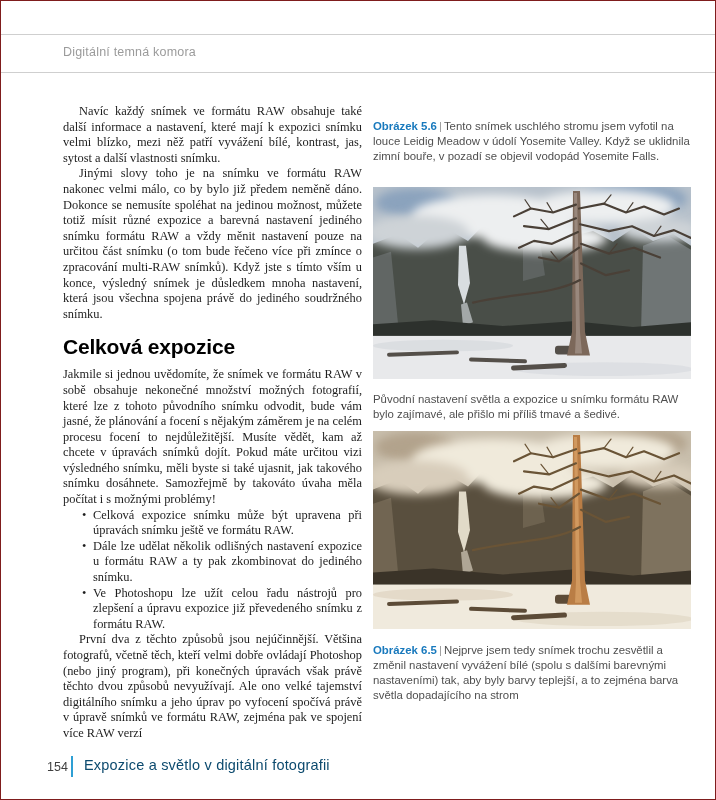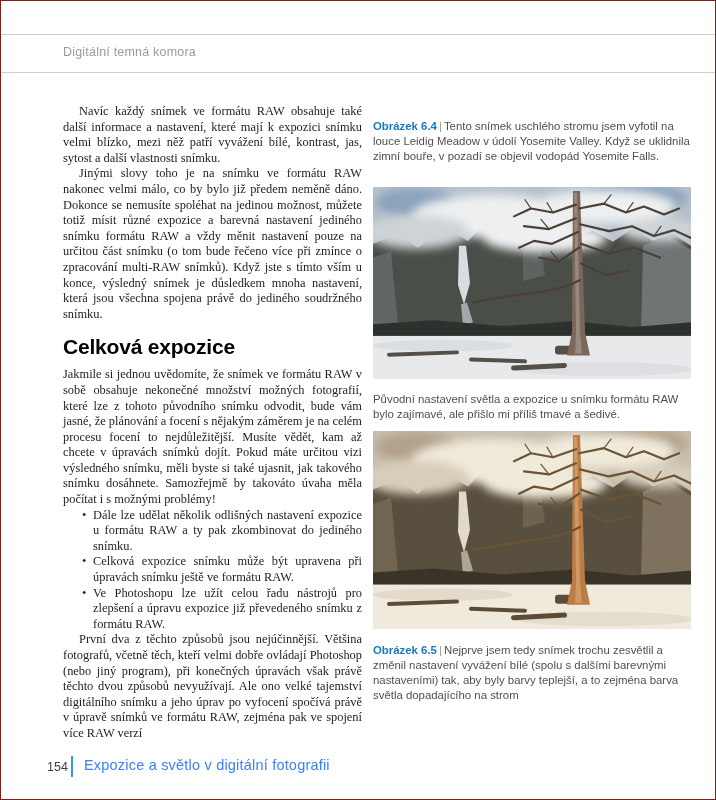--- a/index.html
+++ b/index.html
@@ -53,21 +53,21 @@
   
   .footer{position:absolute;left:0;top:753px;width:628px;height:30px;}
   .footer .pagenum{
     position:absolute;left:46px;top:6px;font-size:12.5px;color:#3f3f3f;
   }
   .footer .bar{
     position:absolute;left:70px;top:2px;width:2px;height:21px;
     background:var(--footer-bar,#2e9fd4);
   }
   .footer .booktitle{
-    position:absolute;left:83px;top:3px;font-size:14.5px;color:#3b82f6;
+    position:absolute;left:83px;top:3px;font-size:14.5px;color:#0c4a6e;
     letter-spacing:.2px;
   }
   .hidden-defs{position:absolute;width:0;height:0;overflow:hidden;}
 </style>
 </head>
 <body>
 
 <svg class="hidden-defs" aria-hidden="true">
   <defs>
     <filter id="soft" x="-30%" y="-30%" width="160%" height="160%">
@@ -141,31 +141,31 @@
   <div class="hdr-title">Digitální temná komora</div>
   <div class="hdr-rule bottom"></div>
 
   <div class="col-left">
     <p>Navíc každý snímek ve formátu RAW obsahuje také další informace a nastavení, které mají k expozici snímku velmi blízko, mezi něž patří vyvážení bílé, kontrast, jas, sytost a další vlastnosti snímku.</p>
     <p>Jinými slovy toho je na snímku ve formátu RAW nakonec velmi málo, co by bylo již předem neměně dáno. Dokonce se nemusíte spoléhat na jedinou možnost, můžete totiž mísit různé expozice a barevná nastavení jediného snímku formátu RAW a vždy měnit nastavení pouze na určitou část snímku (o tom bude řečeno více při zmínce o zpracování multi-RAW snímků). Když jste s tímto vším u konce, výsledný snímek je důsledkem mnoha nastavení, která jsou všechna spojena právě do jediného soudržného snímku.</p>
     <h2 class="section-heading">Celková expozice</h2>
     <p class="no-indent">Jakmile si jednou uvědomíte, že snímek ve formátu RAW v sobě obsahuje nekonečné množství možných fotografií, které lze z tohoto původního snímku odvodit, bude vám jasné, že plánování a focení s nějakým záměrem je na celém procesu focení to nejdůležitější. Musíte vědět, kam až chcete v úpravách snímků dojít. Pokud máte určitou vizi výsledného snímku, měli byste si také ujasnit, jak takového snímku dosáhnete. Samozřejmě by takováto úvaha měla počítat i s možnými problémy!</p>
     <div class="indent-block">
       <ul class="methods">
+        <li>Celková expozice snímku může být upravena při úpravách snímku ještě ve formátu RAW.</li>
         <li>Dále lze udělat několik odlišných nastavení expozice u formátu RAW a ty pak zkombinovat do jediného snímku.</li>
-        <li>Celková expozice snímku může být upravena při úpravách snímku ještě ve formátu RAW.</li>
         <li>Ve Photoshopu lze užít celou řadu nástrojů pro zlepšení a úpravu expozice již převedeného snímku z  formátu RAW.</li>
       </ul>
     </div>
     <p>První dva z těchto způsobů jsou nejúčinnější. Většina fotografů, včetně těch, kteří velmi dobře ovládají Photoshop (nebo jiný program), při konečných úpravách však právě těchto dvou způsobů nevyužívají. Ale ono velké tajemství digitálního snímku a jeho úprav po vyfocení spočívá právě v úpravě snímků ve formátu RAW, zejména pak ve spojení více RAW verzí</p>
   </div>
 
   <div class="col-right">
 
-    <p class="caption cap-top"><span class="cap-label">Obrázek 6.4</span><span class="cap-sep">|</span><span>Tento snímek uschlého stromu jsem vyfotil na louce Leidig Meadow v údolí Yosemite Valley. Když se uklidnila zimní bouře, v pozadí se objevil vodopád Yosemite Falls.</span></p>
+    <p class="caption cap-top"><span class="cap-label">Obrázek 5.6</span><span class="cap-sep">|</span><span>Tento snímek uschlého stromu jsem vyfotil na louce Leidig Meadow v údolí Yosemite Valley. Když se uklidnila zimní bouře, v pozadí se objevil vodopád Yosemite Falls.</span></p>
 
     <figure class="fig-photo photo1-wrap">
       <svg width="318" height="192" style="--skyBase: #b7c1cb; --skyPatch: #8ba3bd; --cloud: #edeff0; --cloudShade: #ced3d7; --cliff: #494e48; --cliffDark: #2d312d; --fall: #e0e5e9; --rockLite: #8e959a; --snow: #e8e9eb; --snowShade: #d6d9dd; --log: #544f49; --trunk: #7c685a; --trunkHi: #a3938a; --branch: #4a4037;">
         <use href="#scene" width="318" height="192"></use>
       </svg>
     </figure>
 
     <p class="caption cap-mid">Původní nastavení světla a expozice u snímku formátu RAW bylo zajímavé, ale přišlo mi příliš tmavé a šedivé.</p>
 
     <figure class="fig-photo photo2-wrap">

